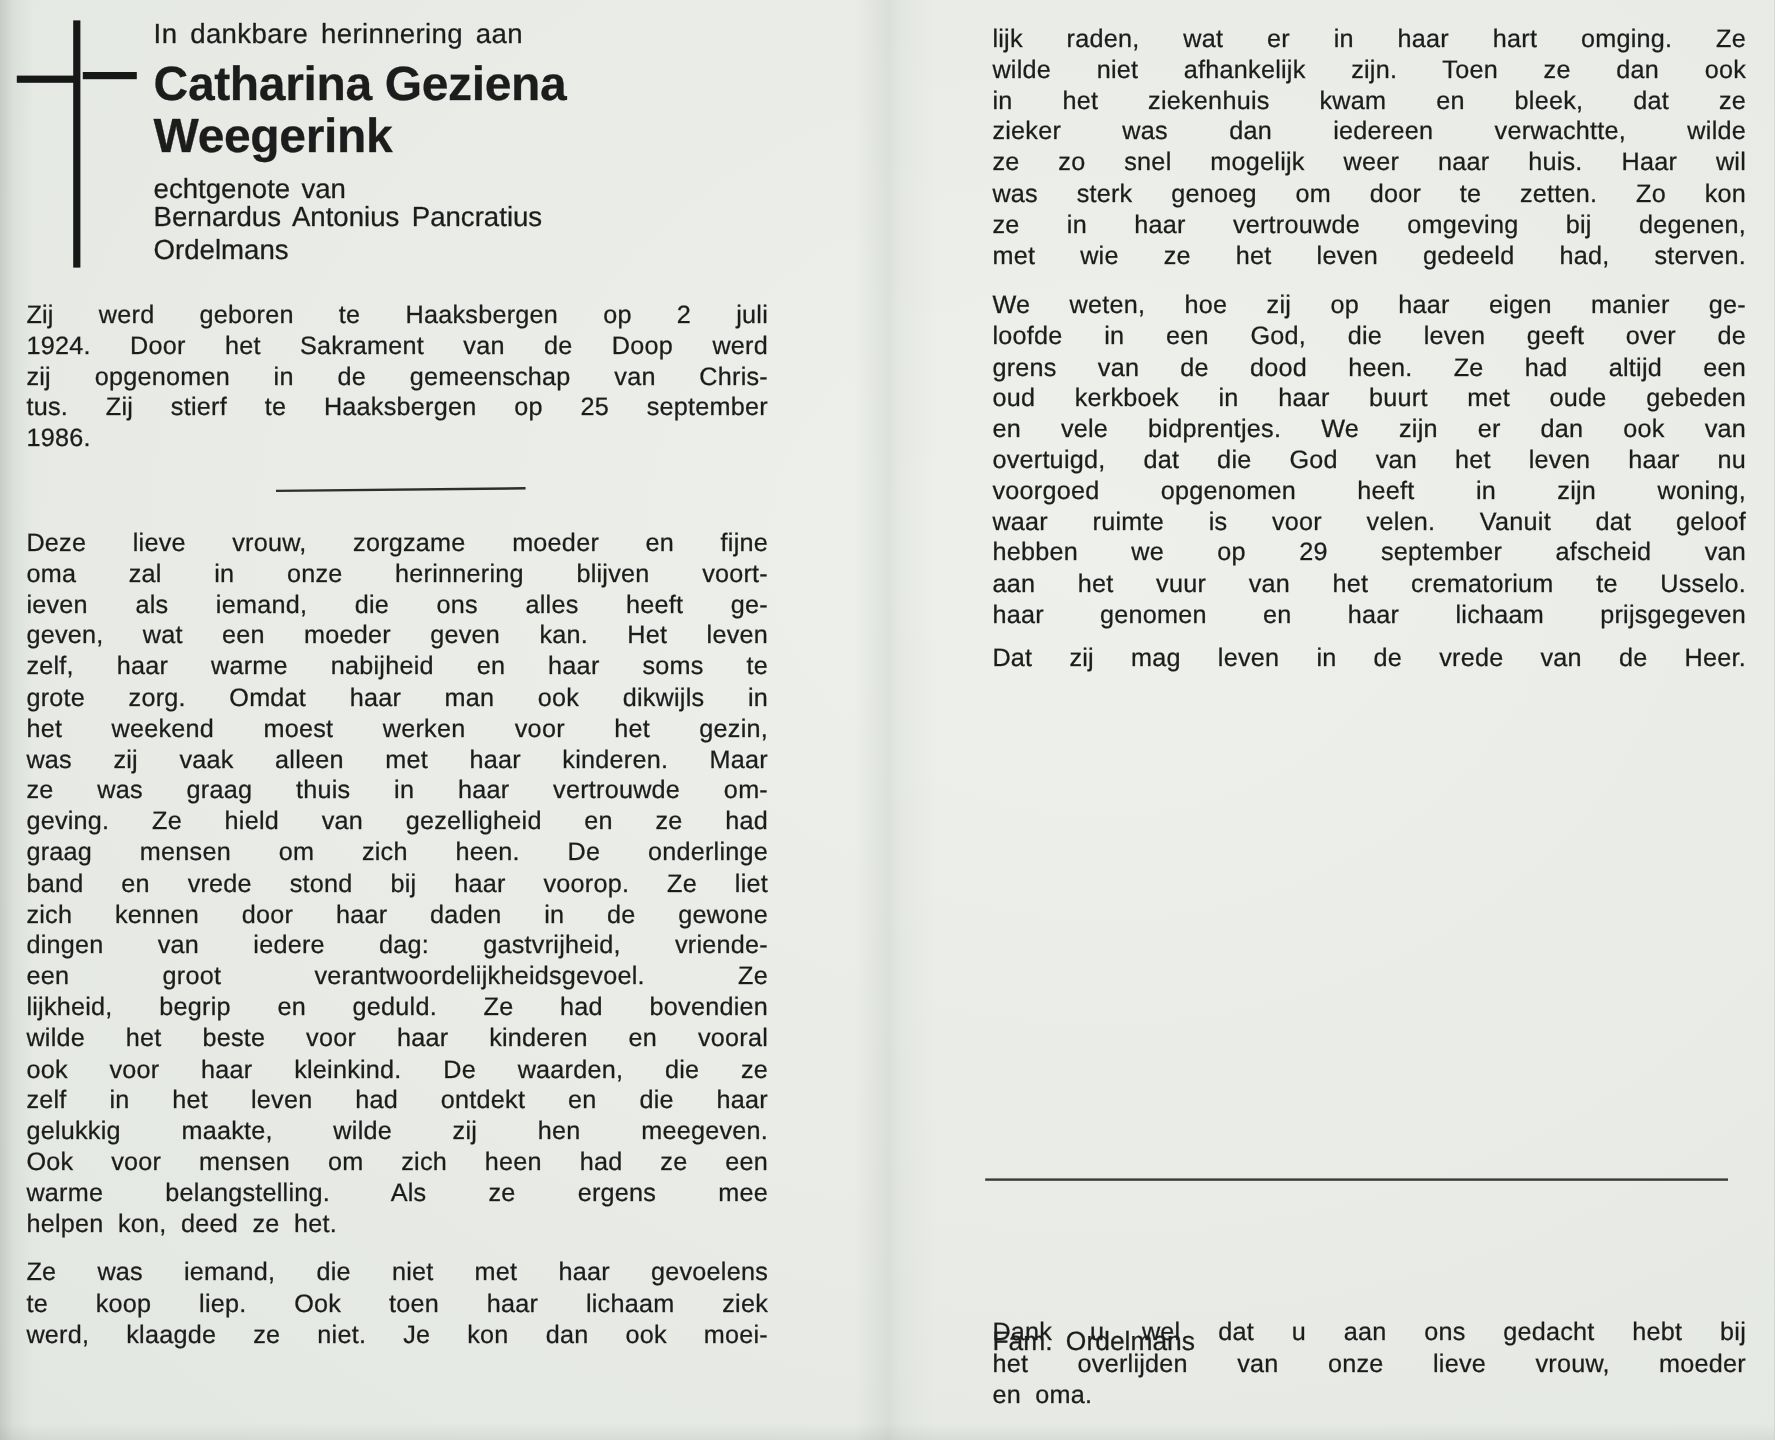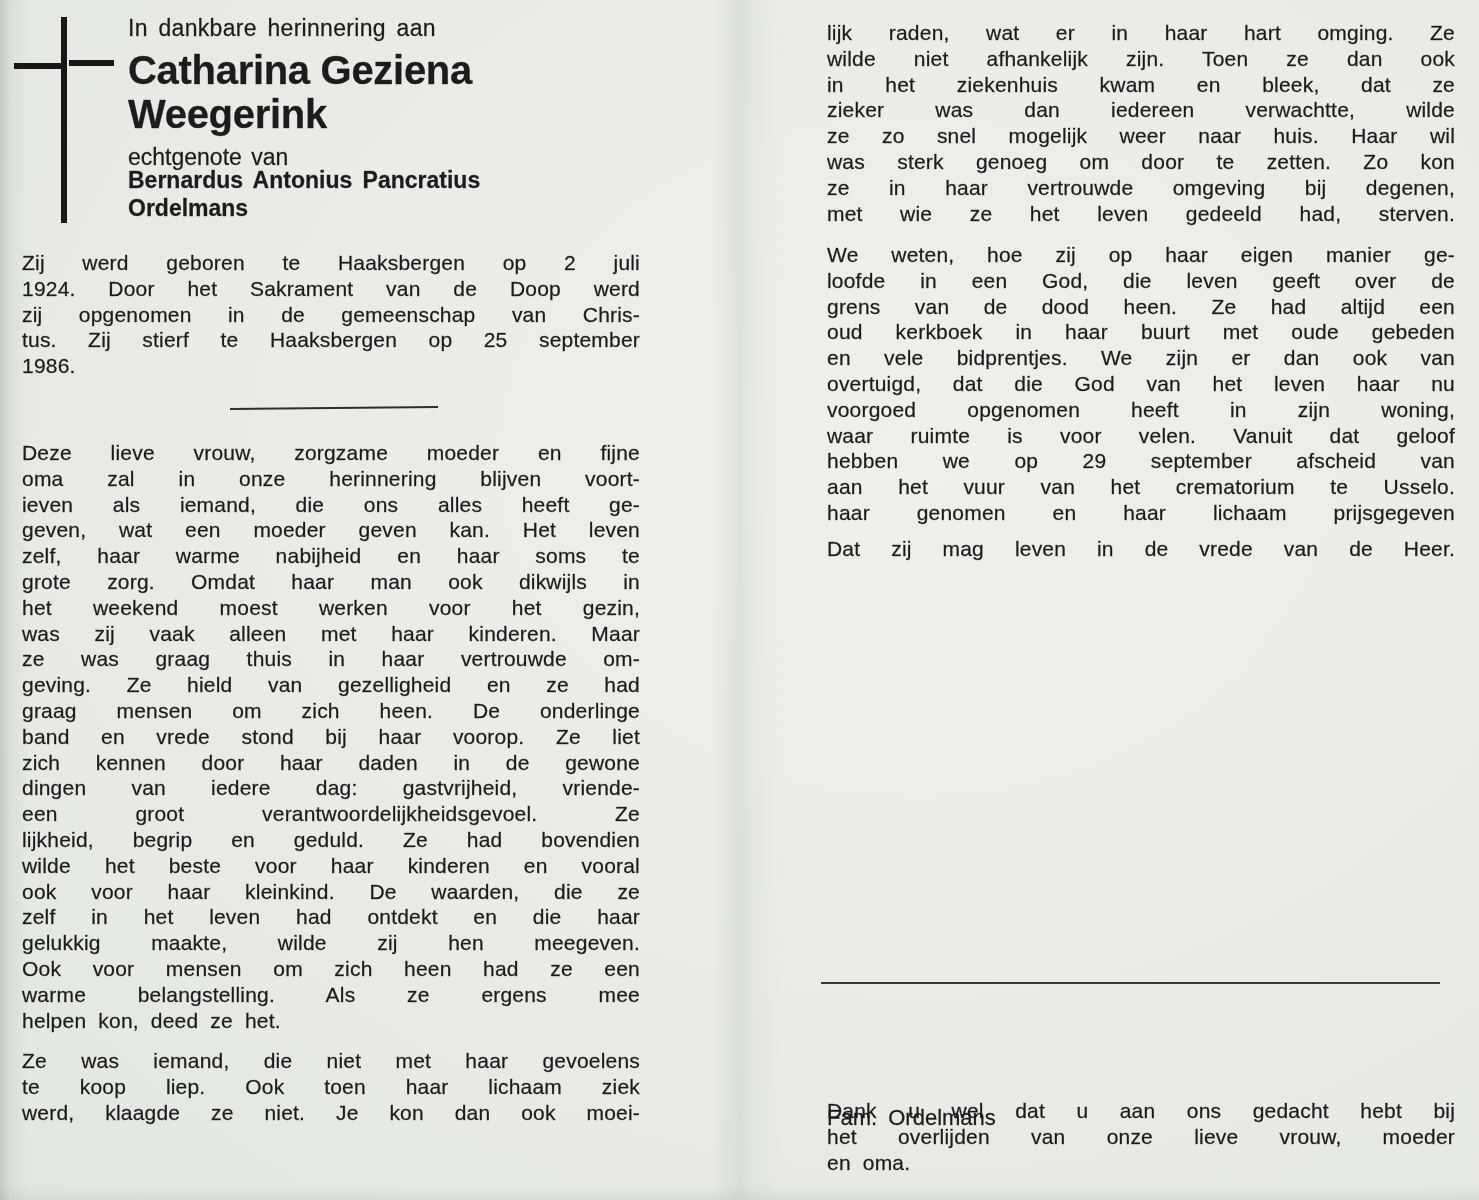--- a/index.html
+++ b/index.html
@@ -40,21 +40,21 @@
   .cross-v{position:absolute;left:39px;top:17px;width:6px;height:206px;background:#171717;}
   .cross-h-left{position:absolute;left:-8px;top:63px;width:49px;height:6px;background:#171717;}
   .cross-h-right{position:absolute;left:47px;top:60px;width:45px;height:6px;background:#171717;}
 
   
   .hline{position:absolute;white-space:nowrap;}
   .intro{left:106px;top:12px;font-size:23px;line-height:32px;letter-spacing:0.3px;word-spacing:4px;}
   .name{left:106px;font-size:40px;line-height:52px;font-weight:700;letter-spacing:-0.3px;}
   .n1{top:44px;} .n2{top:88px;}
   .relation{left:106px;top:142px;font-size:23px;line-height:30px;word-spacing:3px;}
-  .spouse{left:106px;font-size:23px;line-height:29px;font-weight:700;word-spacing:4px;}
+  .spouse{left:106px;font-size:23px;line-height:29px;font-weight:400;word-spacing:4px;}
   .s1{top:166px;} .s2{top:194px;}
 
   
   .para{
     position:absolute;left:0;width:100%;
     font-size:21px;line-height:25.8px;
     letter-spacing:0.2px;word-spacing:2px;
   }
   .jline{text-align:justify;text-align-last:justify;}
   .jline.short{text-align-last:left;word-spacing:6px;}

